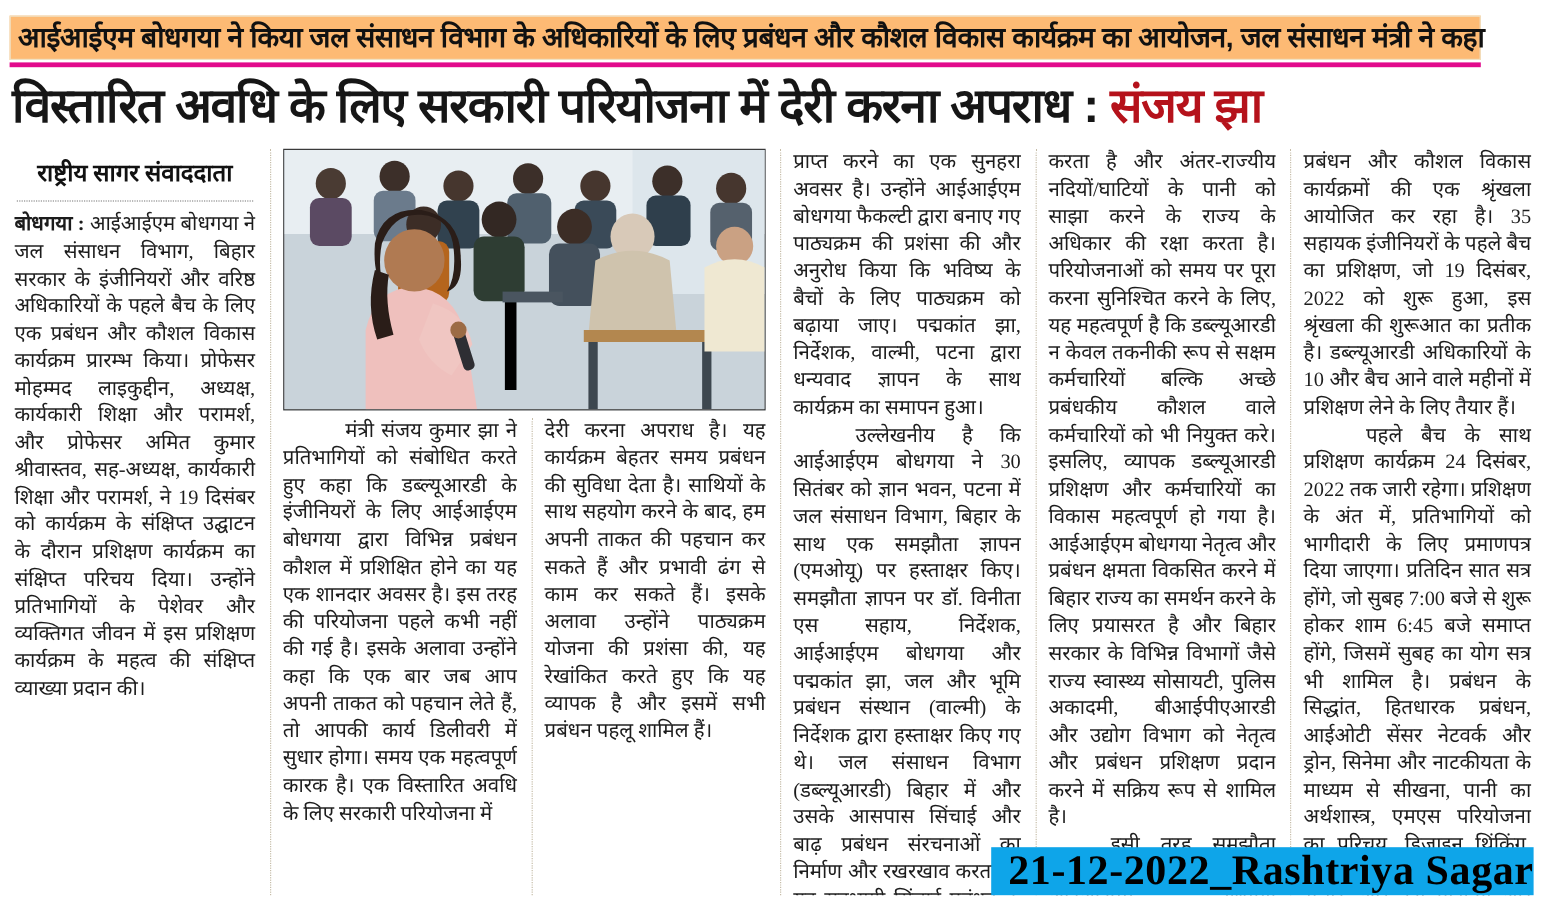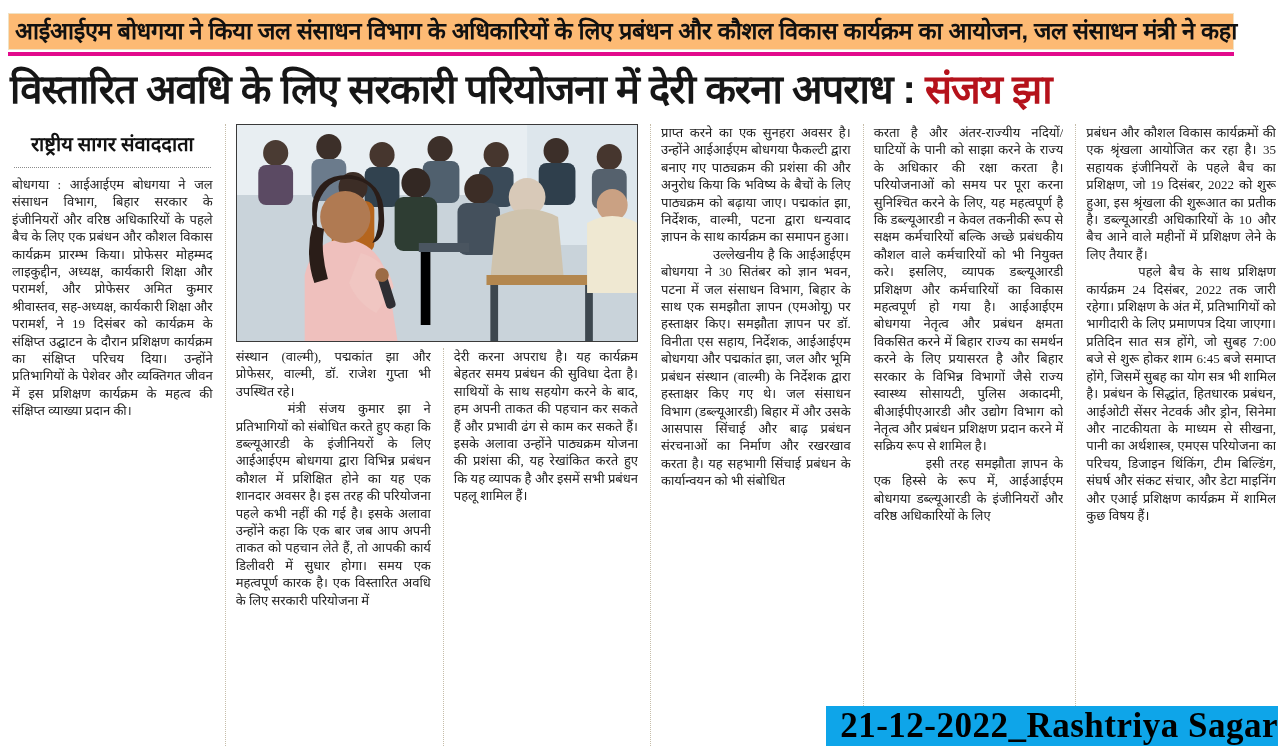--- a/index.html
+++ b/index.html
@@ -47,25 +47,25 @@
   .midcols{display:grid;grid-template-columns:1fr 1fr;column-gap:12px;flex:1;min-height:0;}
   .midcols > * + *{border-left:1px dotted #c6bda9;padding-left:10px;font-family:Liberation Serif, serif;}
   .midcols .col{height:auto;}
   
   .byline{
     font-weight:700;font-size:20px;text-align:center;color:#111;
     padding:6px 0 10px 0;margin:0 2px 8px 2px;
     border-bottom:1px dotted #8c8c8c;
   }
   .col p{
-    margin:0;font-size:13px;line-height:1.34;color:#1c1c1c;
+    margin:0;font-size:17px;line-height:1.34;color:#1c1c1c;
     text-align:justify;
   }
   .col p.indent{text-indent:52px;}
-  .lead-bold{font-weight:400;}
+  .lead-bold{font-weight:700;}
   
   .photo{
     width:100%;height:218px;flex:0 0 218px;
     border:1px solid #3a3a3a;box-sizing:border-box;
     margin-bottom:6px;background:#cfd6dc;
   }
   .photo svg{display:block;width:100%;height:100%;}
   
   .watermark{
     position:absolute;right:10px;bottom:8px;
@@ -146,21 +146,20 @@
           <path d="M84 78 q10 -26 34 -24 q26 2 28 30 q2 22 -6 34 q14 -4 12 -28 q0 -34 -34 -40 q-34 -2 -40 28 q-2 26 8 38 q-6 -18 -2 -38z" fill="#2a1d18"></path>
           <path d="M78 100 q-8 30 2 58 l14 -4 q-8 -28 -4 -50z" fill="#2a1d18"></path>
           <path d="M128 128 q28 8 34 34 l-18 26 q-20 -10 -28 -30z" fill="#f0c6c2"></path>
           <rect x="150" y="150" width="10" height="34" rx="4" fill="#2e2e33" transform="rotate(-18 155 167)"></rect>
           <circle cx="150" cy="150" r="7" fill="#9c6b45"></circle>
         </svg>
       </div>
       <div class="midcols">
 
         <div class="col">
-          <p>संस्थान (वाल्मी), पद्मकांत झा और प्रोफेसर, वाल्मी, डॉ. राजेश गुप्ता भी उपस्थित रहे।</p>
           <p class="indent">मंत्री संजय कुमार झा ने प्रतिभागियों को संबोधित करते हुए कहा कि डब्ल्यूआरडी के इंजीनियरों के लिए आईआईएम बोधगया द्वारा विभिन्न प्रबंधन कौशल में प्रशिक्षित होने का यह एक शानदार अवसर है। इस तरह की परियोजना पहले कभी नहीं की गई है। इसके अलावा उन्होंने कहा कि एक बार जब आप अपनी ताकत को पहचान लेते हैं, तो आपकी कार्य डिलीवरी में सुधार होगा। समय एक महत्वपूर्ण कारक है। एक विस्तारित अवधि के लिए सरकारी परियोजना में</p>
         </div>
 
         <div class="col">
           <p>देरी करना अपराध है। यह कार्यक्रम बेहतर समय प्रबंधन की सुविधा देता है। साथियों के साथ सहयोग करने के बाद, हम अपनी ताकत की पहचान कर सकते हैं और प्रभावी ढंग से काम कर सकते हैं। इसके अलावा उन्होंने पाठ्यक्रम योजना की प्रशंसा की, यह रेखांकित करते हुए कि यह व्यापक है और इसमें सभी प्रबंधन पहलू शामिल हैं।</p>
         </div>
       </div>
     </div>
 
     <div class="col">

